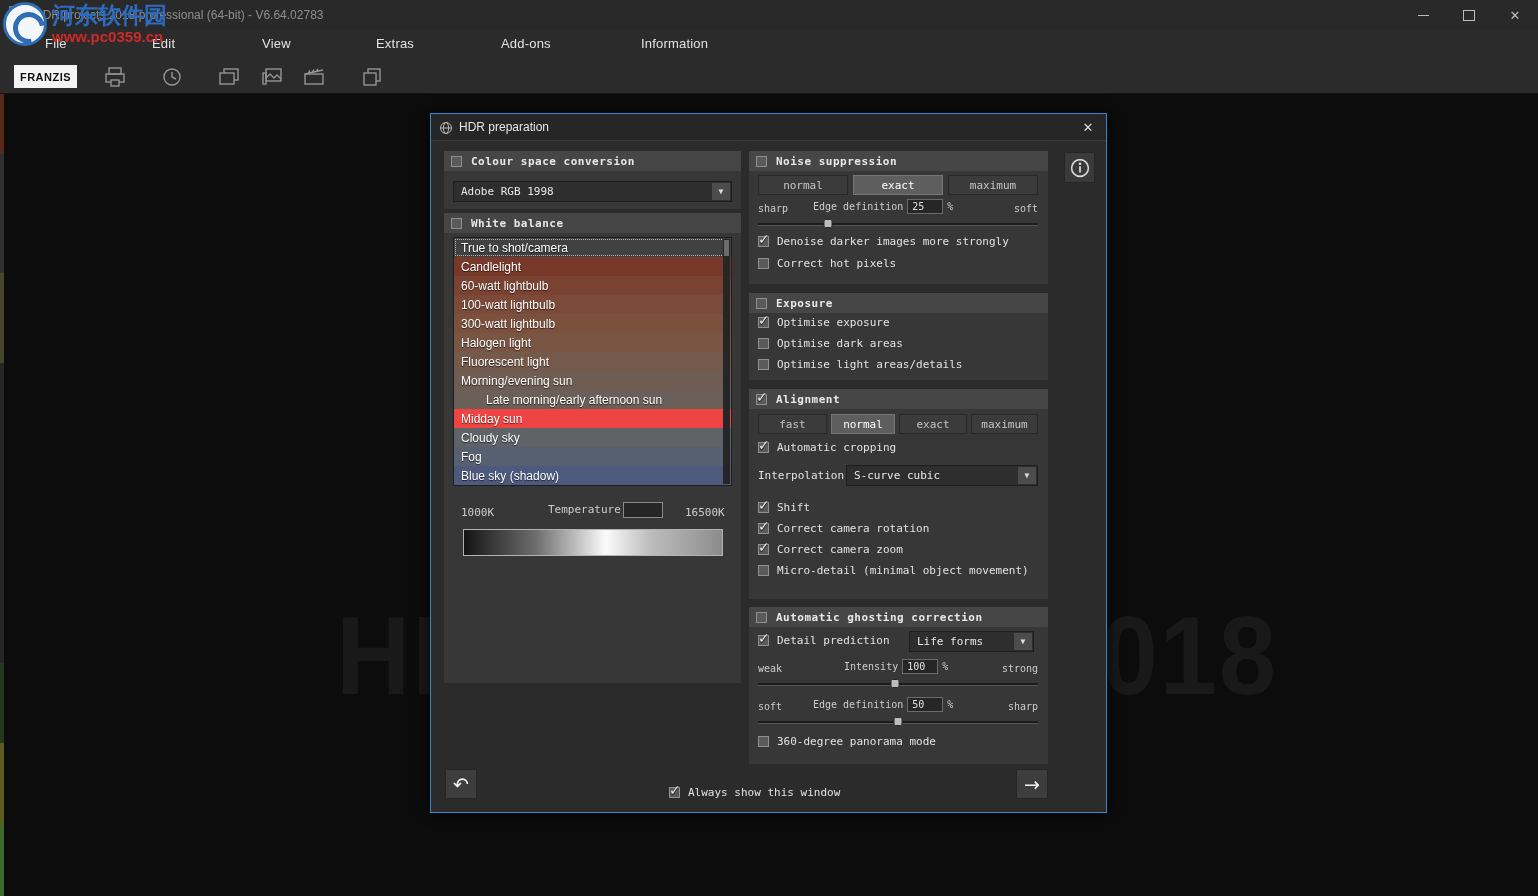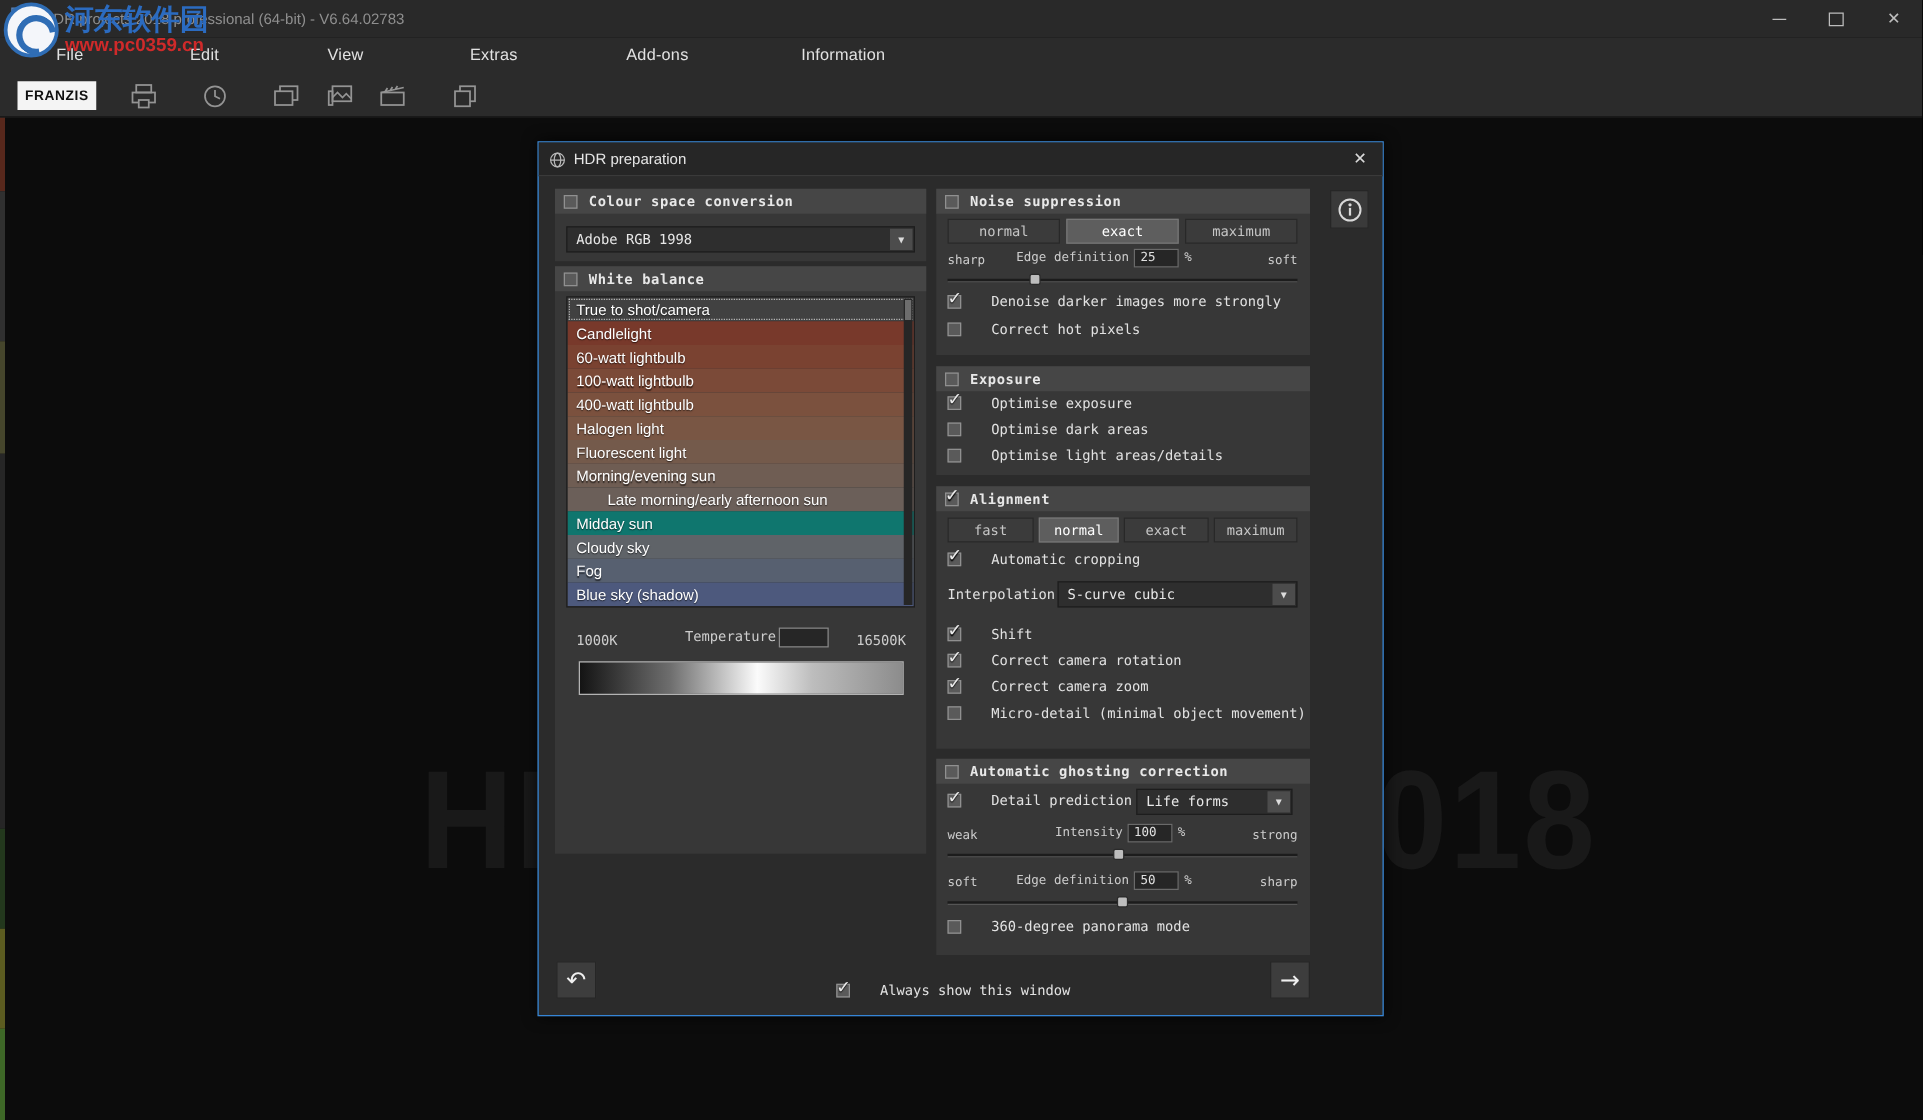--- a/index.html
+++ b/index.html
@@ -54,21 +54,21 @@
 
   .sec{position:absolute;background:#373737;box-sizing:border-box;}
   .sec-h{position:absolute;left:0;top:0;right:0;height:20px;background:#464646;display:flex;align-items:center;
          gap:9px;padding:0 7px;box-sizing:border-box;}
   .sec-title{font-size:11px;font-weight:bold;color:#e8e8e8;letter-spacing:.5px;white-space:nowrap;}
 
   .cb{width:11px;height:11px;background:#5a5a5a;border:1px solid #909090;box-sizing:border-box;position:relative;flex:none;}
   .cb.on::after{content:"✓";position:absolute;left:-1px;top:-6px;font-size:14px;font-weight:bold;color:#e9e9e9;
                 font-family:"DejaVu Sans",sans-serif;text-shadow:0 1px 1px #000;}
 
-  .row{position:absolute;display:flex;align-items:center;gap:24px;}
+  .row{position:absolute;display:flex;align-items:center;gap:8px;}
   .rlbl{font-size:11px;color:#e2e2e2;white-space:nowrap;}
   .mini{position:absolute;font-size:10px;color:#cdcdcd;white-space:nowrap;}
   .grp{position:absolute;display:flex;align-items:center;gap:4px;font-size:10px;color:#cdcdcd;}
   .valbox{min-width:36px;height:15px;background:#262626;border:1px solid #6a6a6a;box-sizing:border-box;
           color:#e0e0e0;font-size:10px;display:flex;align-items:center;padding:0 4px;}
 
   .btn{position:absolute;height:20px;background:#3b3b3b;border:1px solid #282828;box-sizing:border-box;
        color:#c6c6c6;font-size:11px;display:flex;align-items:center;justify-content:center;}
   .btn.sel{background:#5e5e5e;color:#ffffff;border-color:#767676;}
 
@@ -232,35 +232,35 @@
         <div class="wb-item" style="background: rgb(120, 57, 43);">
             <span>Candlelight</span>
           </div>
         <div class="wb-item" style="background: rgb(122, 66, 49);">
             <span>60-watt lightbulb</span>
           </div>
         <div class="wb-item" style="background: rgb(123, 74, 56);">
             <span>100-watt lightbulb</span>
           </div>
         <div class="wb-item" style="background: rgb(123, 81, 62);">
-            <span>400-watt lightbulb</span>
+            <span>300-watt lightbulb</span>
           </div>
         <div class="wb-item" style="background: rgb(121, 86, 68);">
             <span>Halogen light</span>
           </div>
         <div class="wb-item" style="background: rgb(116, 90, 75);">
             <span>Fluorescent light</span>
           </div>
         <div class="wb-item" style="background: rgb(111, 93, 83);">
             <span>Morning/evening sun</span>
           </div>
         <div class="wb-item" style="background: rgb(107, 95, 89); padding-left: 32px;">
             <span>Late morning/early afternoon sun</span>
           </div>
-        <div class="wb-item" style="background: #0f766e;">
+        <div class="wb-item" style="background: #ef4444;">
             <span>Midday sun</span>
           </div>
         <div class="wb-item" style="background: rgb(95, 99, 104);">
             <span>Cloudy sky</span>
           </div>
         <div class="wb-item" style="background: rgb(87, 96, 112);">
             <span>Fog</span>
           </div>
         <div class="wb-item" style="background: rgb(77, 89, 125);">
             <span>Blue sky (shadow)</span>

